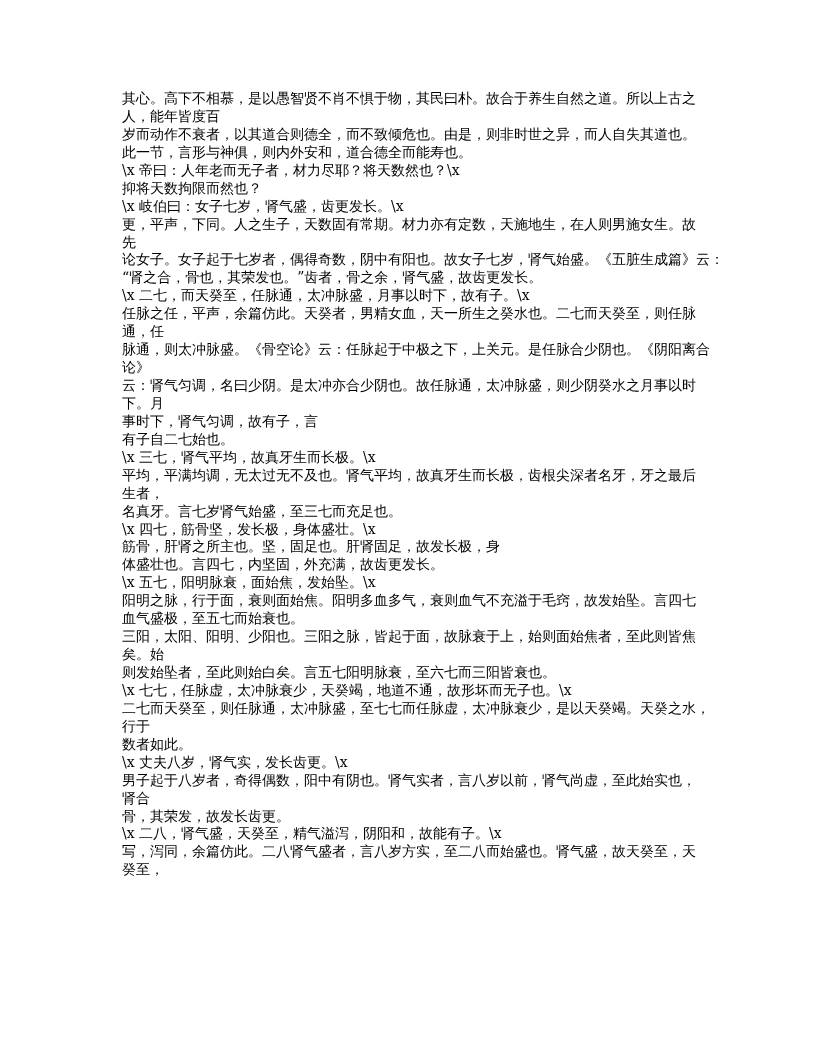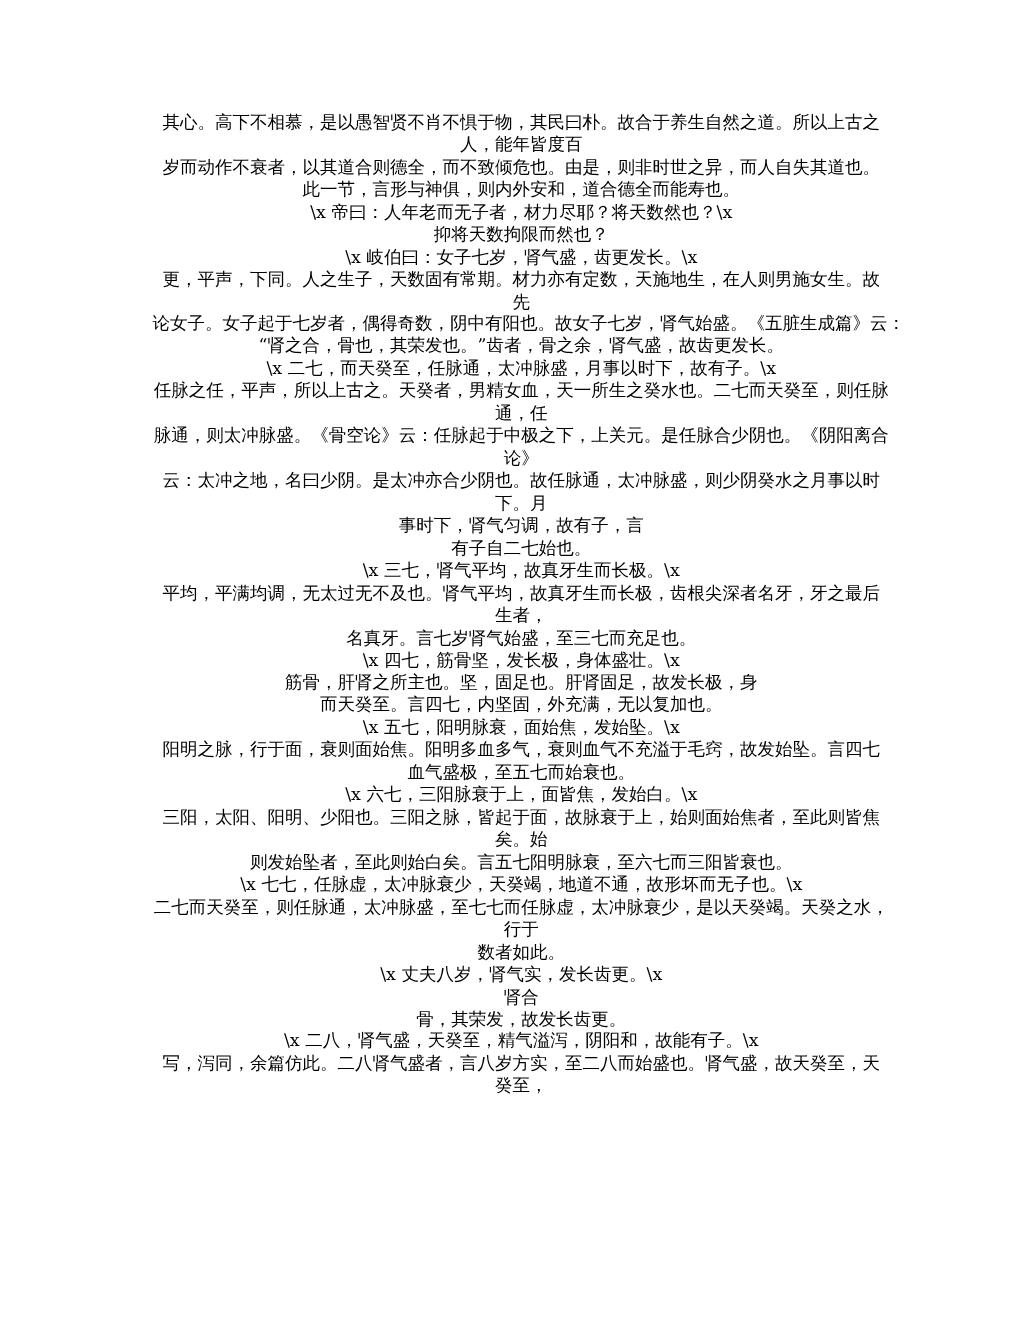--- a/index.html
+++ b/index.html
@@ -7,63 +7,63 @@
   .page {
     position: absolute;
     left: 122px;
     top: 90px;
     width: 590px;
     font-family: "DejaVu Serif", "Liberation Serif", serif;
     font-size: 14px;
     line-height: 17.94px;
     color: #000000;
   }
-  .line { white-space: nowrap; height: 17.94px; text-align: center; }
+  .line { white-space: nowrap; height: 17.94px; }
 </style>
 </head>
 <body>
 
 <div class="page">
   <div class="line">其心。高下不相慕，是以愚智贤不肖不惧于物，其民曰朴。故合于养生自然之道。所以上古之</div>
   <div class="line">人，能年皆度百</div>
   <div class="line">岁而动作不衰者，以其道合则德全，而不致倾危也。由是，则非时世之异，而人自失其道也。</div>
   <div class="line">此一节，言形与神俱，则内外安和，道合德全而能寿也。</div>
   <div class="line">\x 帝曰：人年老而无子者，材力尽耶？将天数然也？\x</div>
   <div class="line">抑将天数拘限而然也？</div>
   <div class="line">\x 岐伯曰：女子七岁，肾气盛，齿更发长。\x</div>
   <div class="line">更，平声，下同。人之生子，天数固有常期。材力亦有定数，天施地生，在人则男施女生。故</div>
   <div class="line">先</div>
   <div class="line">论女子。女子起于七岁者，偶得奇数，阴中有阳也。故女子七岁，肾气始盛。《五脏生成篇》云：</div>
   <div class="line">“肾之合，骨也，其荣发也。”齿者，骨之余，肾气盛，故齿更发长。</div>
   <div class="line">\x 二七，而天癸至，任脉通，太冲脉盛，月事以时下，故有子。\x</div>
-  <div class="line">任脉之任，平声，所以上古之。天癸者，男精女血，天一所生之癸水也。二七而天癸至，则任脉</div>
+  <div class="line">任脉之任，平声，余篇仿此。天癸者，男精女血，天一所生之癸水也。二七而天癸至，则任脉</div>
   <div class="line">通，任</div>
   <div class="line">脉通，则太冲脉盛。《骨空论》云：任脉起于中极之下，上关元。是任脉合少阴也。《阴阳离合</div>
   <div class="line">论》</div>
-  <div class="line">云：太冲之地，名曰少阴。是太冲亦合少阴也。故任脉通，太冲脉盛，则少阴癸水之月事以时</div>
+  <div class="line">云：肾气匀调，名曰少阴。是太冲亦合少阴也。故任脉通，太冲脉盛，则少阴癸水之月事以时</div>
   <div class="line">下。月</div>
   <div class="line">事时下，肾气匀调，故有子，言</div>
   <div class="line">有子自二七始也。</div>
   <div class="line">\x 三七，肾气平均，故真牙生而长极。\x</div>
   <div class="line">平均，平满均调，无太过无不及也。肾气平均，故真牙生而长极，齿根尖深者名牙，牙之最后</div>
   <div class="line">生者，</div>
   <div class="line">名真牙。言七岁肾气始盛，至三七而充足也。</div>
   <div class="line">\x 四七，筋骨坚，发长极，身体盛壮。\x</div>
   <div class="line">筋骨，肝肾之所主也。坚，固足也。肝肾固足，故发长极，身</div>
-  <div class="line">而天癸至。言四七，内坚固，外充满，无以复加也。</div>
+  <div class="line">体盛壮也。言四七，内坚固，外充满，故齿更发长。</div>
   <div class="line">\x 五七，阳明脉衰，面始焦，发始坠。\x</div>
   <div class="line">阳明之脉，行于面，衰则面始焦。阳明多血多气，衰则血气不充溢于毛窍，故发始坠。言四七</div>
   <div class="line">血气盛极，至五七而始衰也。</div>
-  <div class="line">\x 六七，三阳脉衰于上，面皆焦，发始白。\x</div>
   <div class="line">三阳，太阳、阳明、少阳也。三阳之脉，皆起于面，故脉衰于上，始则面始焦者，至此则皆焦</div>
   <div class="line">矣。始</div>
   <div class="line">则发始坠者，至此则始白矣。言五七阳明脉衰，至六七而三阳皆衰也。</div>
   <div class="line">\x 七七，任脉虚，太冲脉衰少，天癸竭，地道不通，故形坏而无子也。\x</div>
   <div class="line">二七而天癸至，则任脉通，太冲脉盛，至七七而任脉虚，太冲脉衰少，是以天癸竭。天癸之水，</div>
   <div class="line">行于</div>
   <div class="line">数者如此。</div>
   <div class="line">\x 丈夫八岁，肾气实，发长齿更。\x</div>
+  <div class="line">男子起于八岁者，奇得偶数，阳中有阴也。肾气实者，言八岁以前，肾气尚虚，至此始实也，</div>
   <div class="line">肾合</div>
   <div class="line">骨，其荣发，故发长齿更。</div>
   <div class="line">\x 二八，肾气盛，天癸至，精气溢泻，阴阳和，故能有子。\x</div>
   <div class="line">写，泻同，余篇仿此。二八肾气盛者，言八岁方实，至二八而始盛也。肾气盛，故天癸至，天</div>
   <div class="line">癸至，</div>
 </div>
 
 </body></html>

